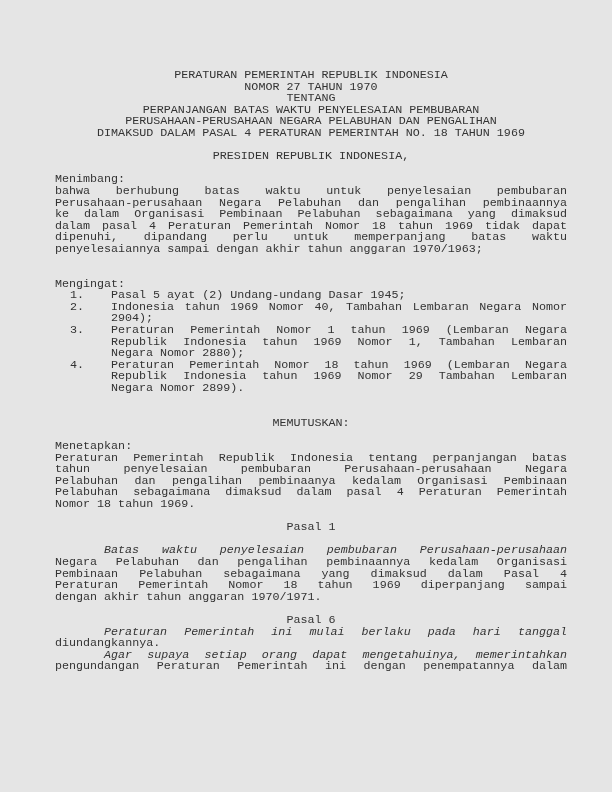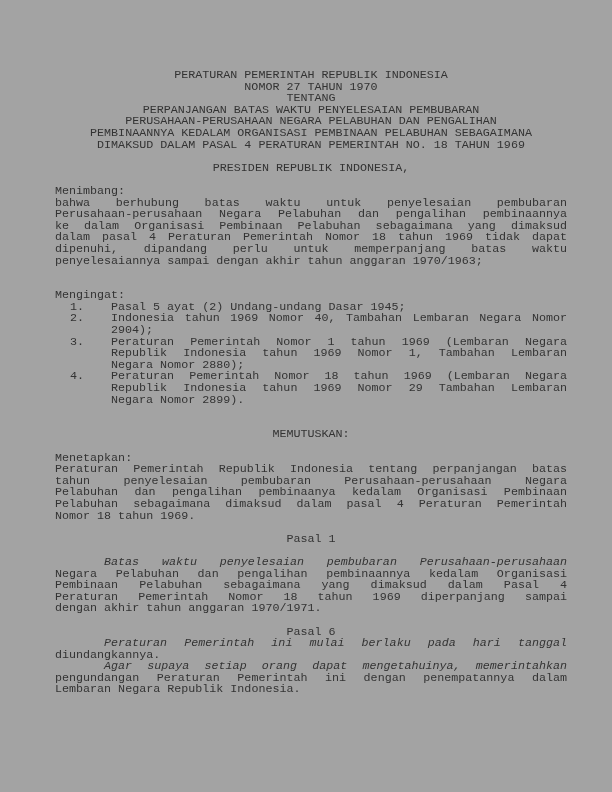--- a/index.html
+++ b/index.html
@@ -9,21 +9,21 @@
   }
   body {
     width: 612px;
     height: 792px;
     overflow: hidden;
   }
   .page {
     position: relative;
     width: 612px;
     height: 792px;
-    background: #a3a3a3;
+    background: #e5e5e5;
     font-family: "Liberation Mono", "DejaVu Sans Mono", monospace;
     font-size: 11.7px;
     line-height: 11.6px;
     color: #333333;
   }
   #doc {
     position: absolute;
     left: 55px;
     top: 70px;
     width: 512px;
@@ -65,21 +65,20 @@
 <body>
 
 <div class="page">
   <div id="doc">
       <div>
         <div class="line center">PERATURAN PEMERINTAH REPUBLIK INDONESIA</div>
         <div class="line center">NOMOR 27 TAHUN 1970</div>
         <div class="line center">TENTANG</div>
         <div class="line center">PERPANJANGAN BATAS WAKTU PENYELESAIAN PEMBUBARAN</div>
         <div class="line center">PERUSAHAAN-PERUSAHAAN NEGARA PELABUHAN DAN PENGALIHAN</div>
-        <div class="line center">PEMBINAANNYA KEDALAM ORGANISASI PEMBINAAN PELABUHAN SEBAGAIMANA</div>
         <div class="line center">DIMAKSUD DALAM PASAL 4 PERATURAN PEMERINTAH NO. 18 TAHUN 1969</div>
       </div>
       <div class="blank"></div>
       <div>
         <div class="line center">PRESIDEN REPUBLIK INDONESIA,</div>
       </div>
       <div class="blank"></div>
       <div class="line">Menimbang:</div>
       <div>
         <div class="line j">bahwa berhubung batas waktu untuk penyelesaian pembubaran</div>
@@ -145,16 +144,15 @@
       <div>
         <div class="line center">Pasal 6</div>
       </div>
       <div>
         <div class="line j indent">Peraturan Pemerintah ini mulai berlaku pada hari tanggal</div>
         <div class="line">diundangkannya.</div>
       </div>
       <div>
         <div class="line j indent">Agar supaya setiap orang dapat mengetahuinya, memerintahkan</div>
         <div class="line j">pengundangan Peraturan Pemerintah ini dengan penempatannya dalam</div>
-        <div class="line">Lembaran Negara Republik Indonesia.</div>
       </div>
     </div>
 </div>
 
 </body></html>

